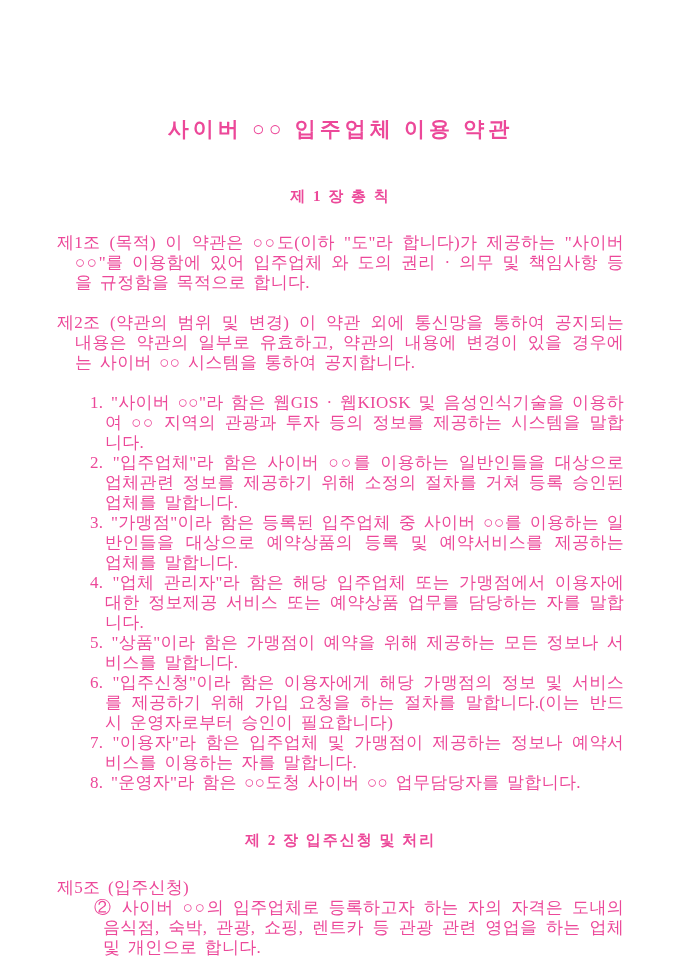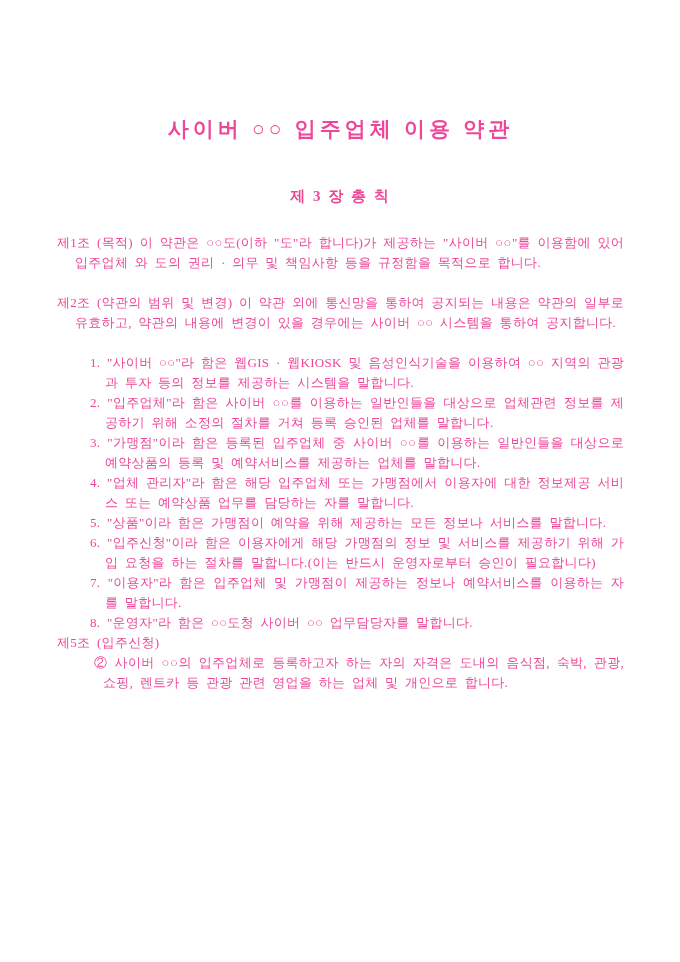--- a/index.html
+++ b/index.html
@@ -34,21 +34,21 @@
     font-size: 15px;
     font-weight: bold;
     letter-spacing: 2px;
     line-height: 1.3;
   }
   .chapter-heading.second {
     margin-top: 38px;
     margin-bottom: 28px;
   }
   .body-text {
-    font-size: 13px;
+    font-size: 17px;
     line-height: 20px;
     letter-spacing: 0.3px;
     word-spacing: 3px;
     text-align: justify;
     margin: 0;
   }
   p.article {
     padding-left: 18px;
     text-indent: -18px;
     margin-bottom: 20px;
@@ -67,31 +67,32 @@
     margin-bottom: 0;
   }
 </style>
 </head>
 <body>
 
 <div class="page">
 
   <h1 class="doc-title">사이버 ○○ 입주업체 이용 약관</h1>
 
-  <h2 class="chapter-heading">제 3 장 총 칙</h2>
+  <h2 class="chapter-heading">제 1 장 총 칙</h2>
 
   <p class="body-text article">제1조 (목적) 이 약관은 ○○도(이하 "도"라 합니다)가 제공하는 "사이버 ○○"를 이용함에 있어 입주업체 와 도의 권리 · 의무 및 책임사항 등을 규정함을 목적으로 합니다.</p>
   <p class="body-text article">제2조 (약관의 범위 및 변경) 이 약관 외에 통신망을 통하여 공지되는 내용은 약관의 일부로 유효하고, 약관의 내용에 변경이 있을 경우에는 사이버 ○○ 시스템을 통하여 공지합니다.</p>
 
   <p class="body-text definition">1. "사이버 ○○"라 함은 웹GIS · 웹KIOSK 및 음성인식기술을 이용하여 ○○ 지역의 관광과 투자 등의 정보를 제공하는 시스템을 말합니다.</p>
   <p class="body-text definition">2. "입주업체"라 함은 사이버 ○○를 이용하는 일반인들을 대상으로 업체관련 정보를 제공하기 위해 소정의 절차를 거쳐 등록 승인된 업체를 말합니다.</p>
   <p class="body-text definition">3. "가맹점"이라 함은 등록된 입주업체 중 사이버 ○○를 이용하는 일반인들을 대상으로 예약상품의 등록 및 예약서비스를 제공하는 업체를 말합니다.</p>
   <p class="body-text definition">4. "업체 관리자"라 함은 해당 입주업체 또는 가맹점에서 이용자에 대한 정보제공 서비스 또는 예약상품 업무를 담당하는 자를 말합니다.</p>
   <p class="body-text definition">5. "상품"이라 함은 가맹점이 예약을 위해 제공하는 모든 정보나 서비스를 말합니다.</p>
   <p class="body-text definition">6. "입주신청"이라 함은 이용자에게 해당 가맹점의 정보 및 서비스를 제공하기 위해 가입 요청을 하는 절차를 말합니다.(이는 반드시 운영자로부터 승인이 필요합니다)</p>
   <p class="body-text definition">7. "이용자"라 함은 입주업체 및 가맹점이 제공하는 정보나 예약서비스를 이용하는 자를 말합니다.</p>
   <p class="body-text definition">8. "운영자"라 함은 ○○도청 사이버 ○○ 업무담당자를 말합니다.</p>
 
+  <h2 class="chapter-heading second">제 2 장 입주신청 및 처리</h2>
 
   <p class="body-text article tight">제5조 (입주신청)</p>
   <p class="body-text clause">② 사이버 ○○의 입주업체로 등록하고자 하는 자의 자격은 도내의 음식점, 숙박, 관광, 쇼핑, 렌트카 등 관광 관련 영업을 하는 업체 및 개인으로 합니다.</p>
 
 </div>
 
 </body></html>

